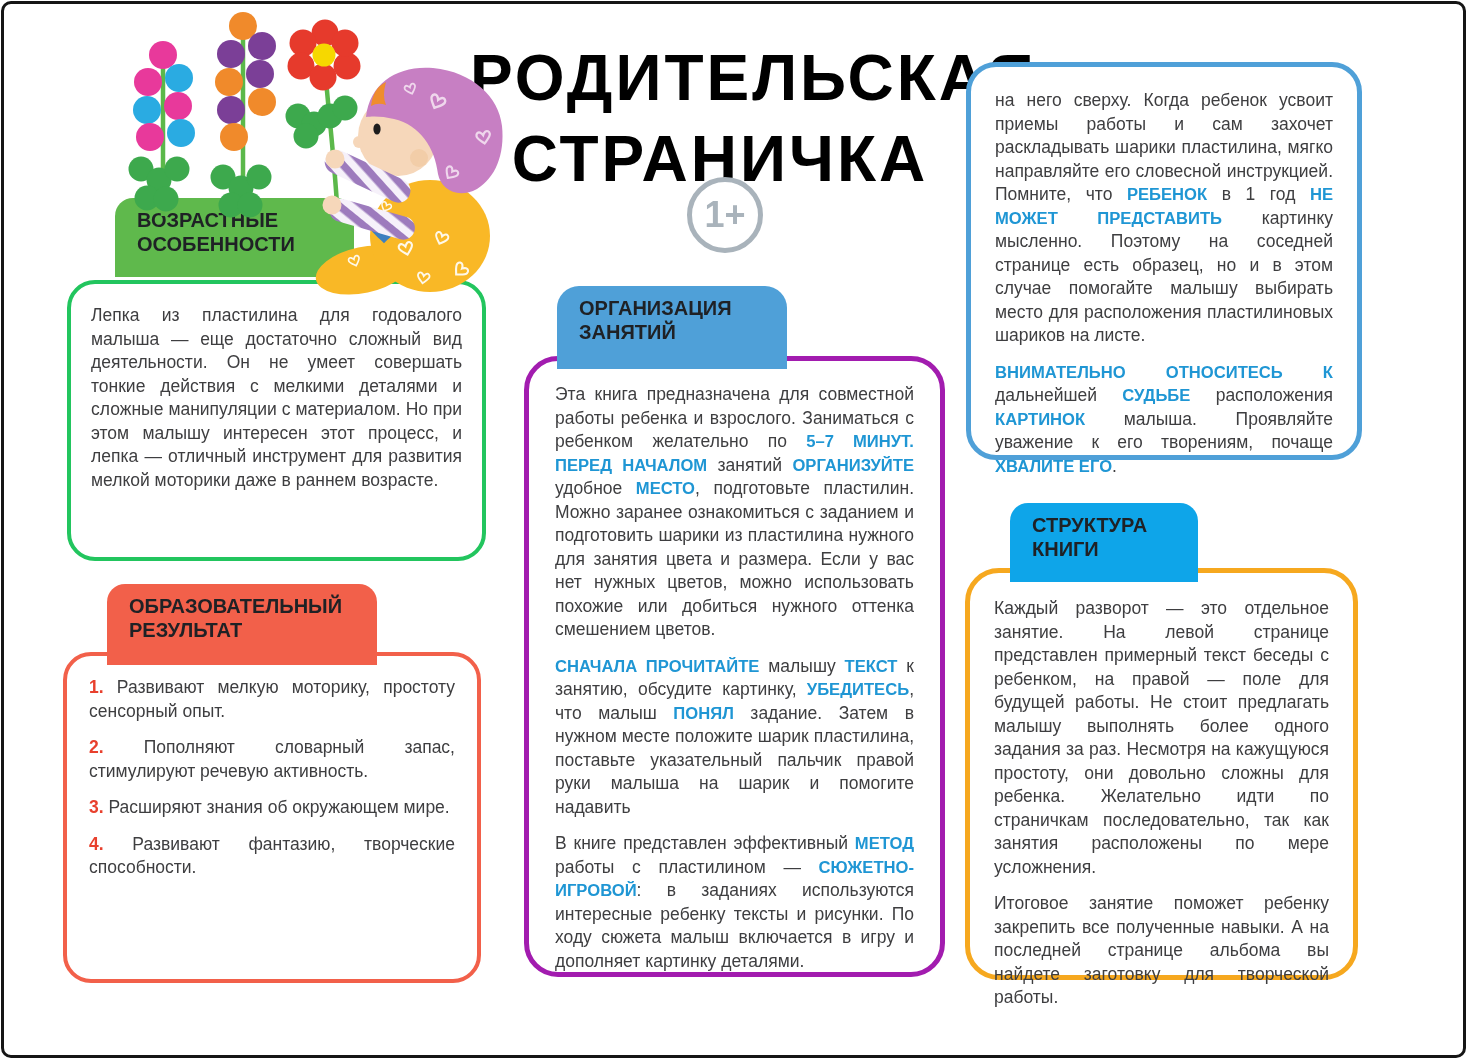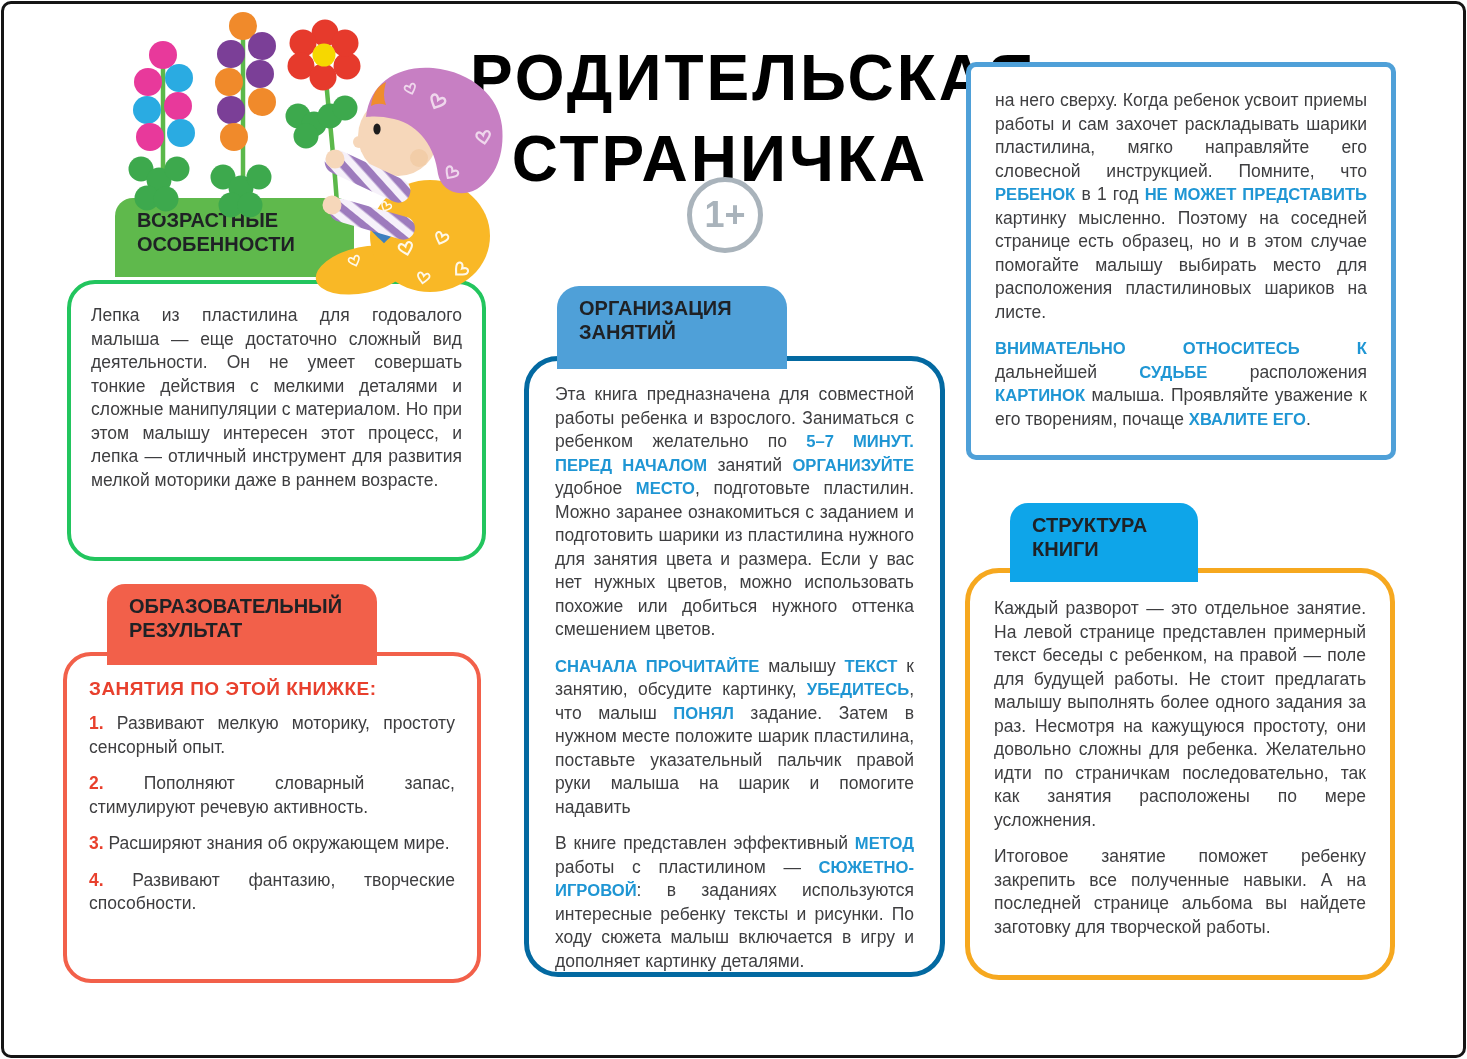--- a/index.html
+++ b/index.html
@@ -22,23 +22,23 @@
        font-weight:bold;font-size:20px;line-height:1.18;color:#1f2125;}
   .tab-green {left:115px;top:198px;width:217px;height:68px;background:#5fb94c;}
   .tab-red   {left:107px;top:584px;width:248px;height:70px;background:#f2604a;}
   .tab-blue  {left:557px;top:286px;width:208px;height:72px;background:#4fa0d8;border-radius:22px 22px 0 0;}
   .tab-yellow{left:1010px;top:503px;width:166px;height:68px;background:#0ea5e9;}
 
   
   .box{position:absolute;background:#fff;box-sizing:border-box;z-index:1;}
   .box-green {left:67px;top:280px;width:419px;height:281px;border:4px solid #22c55e;border-radius:28px;padding:20px 20px;}
   .box-red   {left:63px;top:652px;width:418px;height:331px;border:4px solid #f2604a;border-radius:28px;padding:20px 22px;}
-  .box-blue-mid{left:524px;top:356px;width:421px;height:621px;border:5px solid #0369a1;border-radius:34px;padding:22px 26px;}
-  .box-blue-right{left:966px;top:62px;width:430px;height:398px;border:5px solid #4fa0d8;border-radius:10px;padding:22px 24px;}
-  .box-yellow{left:965px;top:568px;width:430px;height:412px;border:5px solid #f6a81f;border-radius:34px;padding:24px 24px;}
+  .box-blue-mid{left:524px;top:356px;width:421px;height:621px;border:5px solid #a21caf;border-radius:34px;padding:22px 26px;}
+  .box-blue-right{left:966px;top:62px;width:396px;height:398px;border:5px solid #4fa0d8;border-radius:30px;padding:22px 24px;}
+  .box-yellow{left:965px;top:568px;width:393px;height:412px;border:5px solid #f6a81f;border-radius:34px;padding:24px 24px;}
 
   .box p{margin:0 0 13px 0;font-size:17.5px;line-height:23.5px;text-align:justify;}
   .box p:last-child{margin-bottom:0;}
   .em{color:#1f96d4;font-weight:bold;font-size:0.95em;}
   .list-heading{color:#e8402d;font-weight:bold;font-size:19px;margin:2px 0 12px 0;letter-spacing:0.5px;}
   .num{color:#e8402d;font-weight:bold;}
 </style>
 </head>
 <body>
 
@@ -168,21 +168,20 @@
 </div>
 <div class="box box-green">
   <p>Лепка из пластилина для годовалого малыша — еще достаточно сложный вид деятельности. Он не умеет совершать тонкие действия с мелкими деталями и сложные манипуляции с материалом. Но при этом малышу интересен этот процесс, и лепка — отличный инструмент для развития мелкой моторики даже в раннем возрасте.</p>
 </div>
 
 <div class="tab tab-red">
   <div>ОБРАЗОВАТЕЛЬНЫЙ</div>
   <div>РЕЗУЛЬТАТ</div>
 </div>
 <div class="box box-red">
-  <div class="list-heading">ЗАНЯТИЯ ПО ЭТОЙ КНИЖКЕ:</div>
   <p><span class="num">1.</span> <span>Развивают мелкую моторику, простоту сенсорный опыт.</span></p>
   <p><span class="num">2.</span> <span>Пополняют словарный запас, стимулируют речевую активность.</span></p>
   <p><span class="num">3.</span> <span>Расширяют знания об окружающем мире.</span></p>
   <p><span class="num">4.</span> <span>Развивают фантазию, творческие способности.</span></p>
 </div>
 
 <div class="tab tab-blue">
   <div>ОРГАНИЗАЦИЯ</div>
   <div>ЗАНЯТИЙ</div>
 </div>

